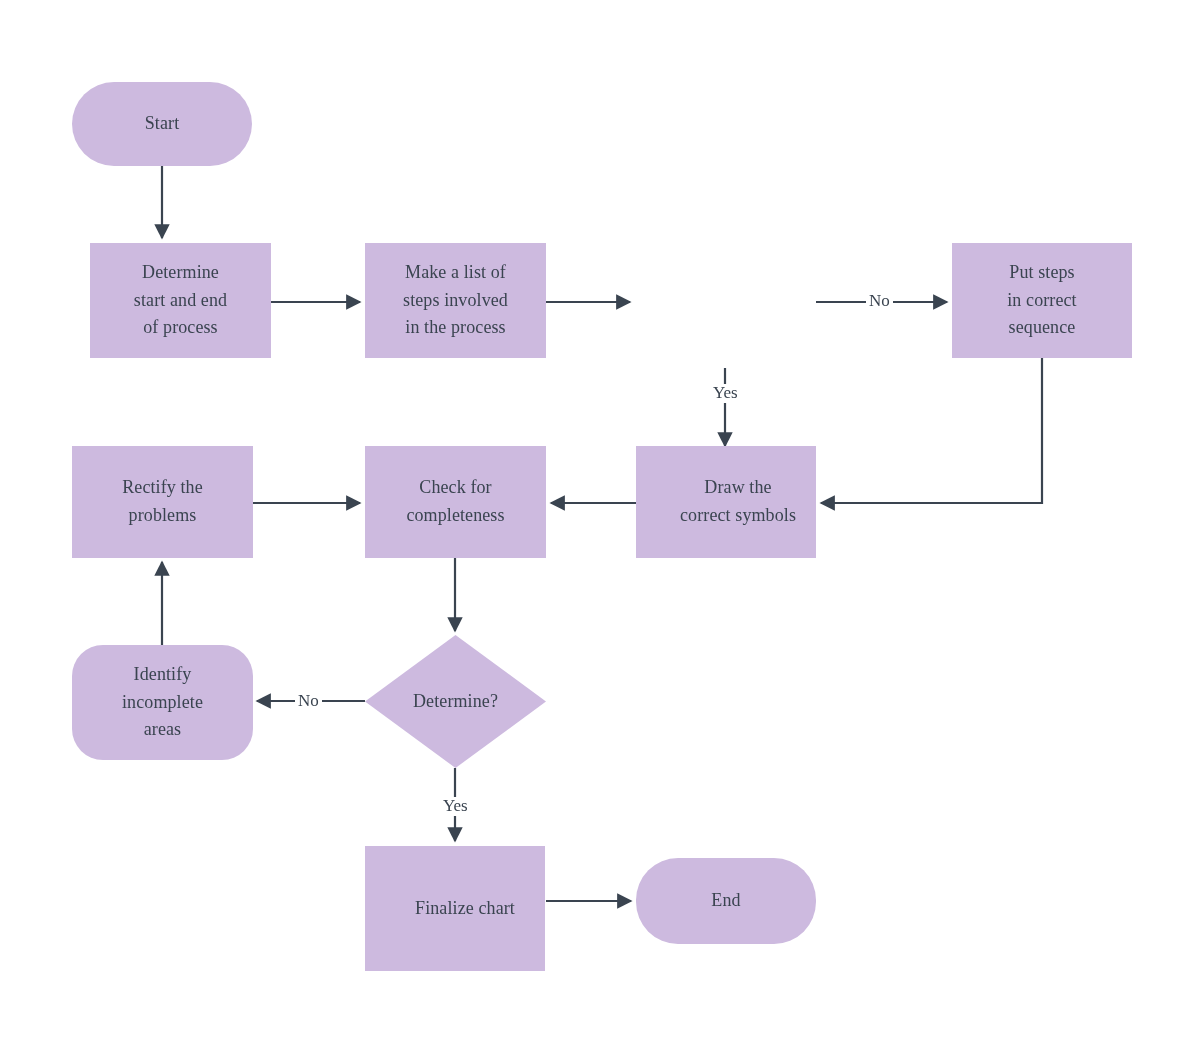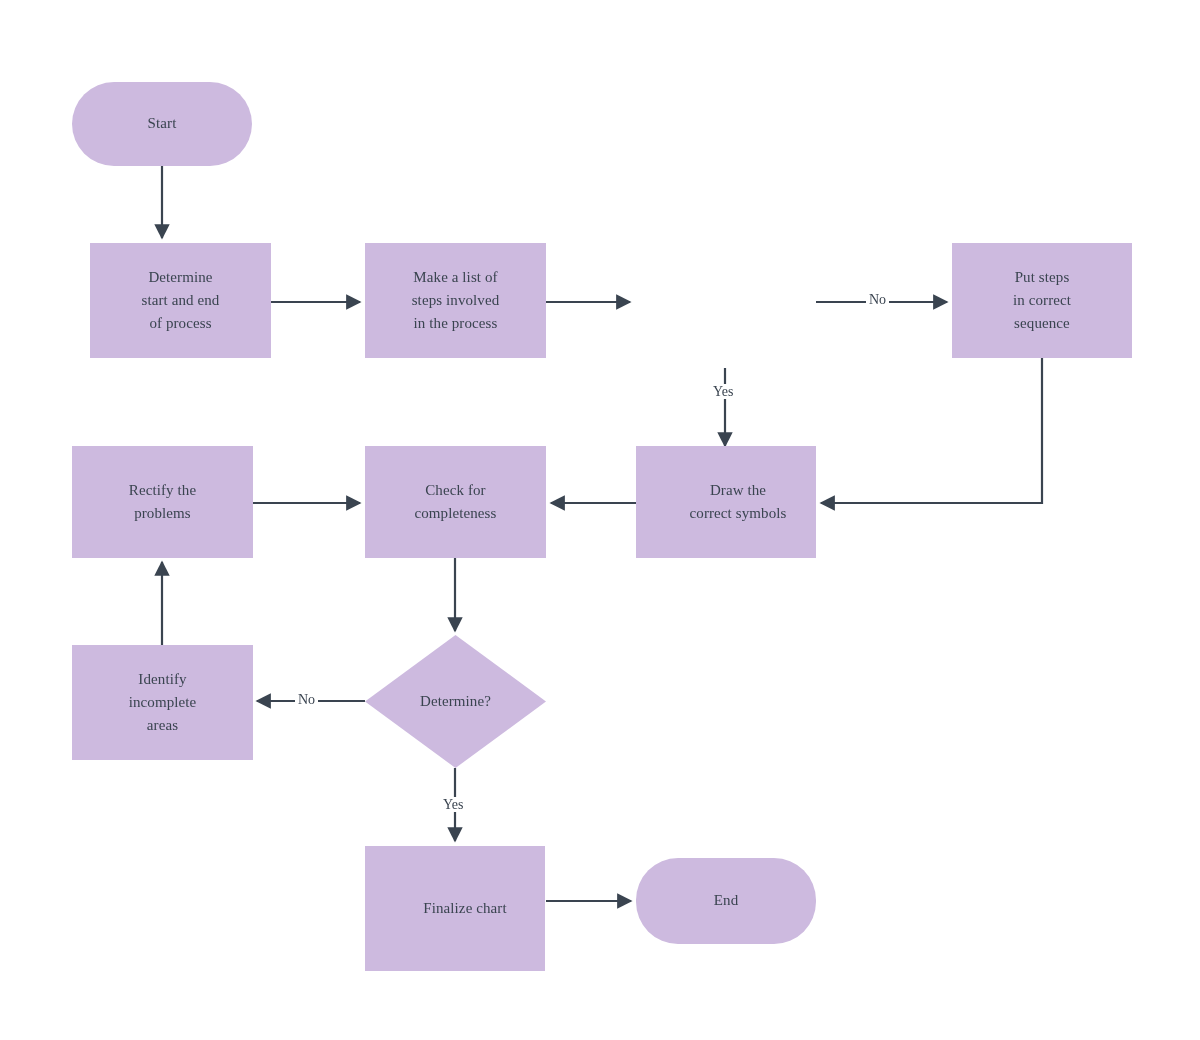--- a/index.html
+++ b/index.html
@@ -28,21 +28,21 @@
     pointer-events: none;
   }
   .node {
     position: absolute;
     box-sizing: border-box;
     display: flex;
     align-items: center;
     justify-content: center;
     text-align: center;
     color: #3a4450;
-    font-size: 15px;
+    font-size: 18px;
     line-height: 1.55;
     letter-spacing: 0.1px;
   }
   .node.process {
     background: #cdbadf;
   }
   .node.terminator {
     background: #cdbadf;
     border-radius: 42px;
   }
@@ -59,21 +59,21 @@
     clip-path: polygon(50% 0%, 100% 50%, 50% 100%, 0% 50%);
   }
   .node .label {
     position: relative;
     z-index: 2;
     white-space: pre-line;
   }
   .edge-label {
     position: absolute;
     color: #3a4450;
-    font-size: 14px;
+    font-size: 17px;
     background: #ffffff;
     padding: 0 3px;
     line-height: 1.1;
     white-space: nowrap;
   }
 </style>
 </head>
 <body>
 
 <div id="canvas">
@@ -145,21 +145,21 @@
   <div class="node process" style="left:365px; top:446px; width:181px; height:112px;align-items:center;">
     <span class="label">Check for
 completeness</span>
   </div>
 
   <div class="node process" style="left:72px; top:446px; width:181px; height:112px;">
     <span class="label">Rectify the
 problems</span>
   </div>
 
-  <div class="node process" style="left:72px; top:645px; width:181px; height:115px;">
+  <div class="node process" style="left:72px; top:645px; width:181px; height:115px;border-radius:31px;">
     <span class="label">Identify
 incomplete
 areas</span>
   </div>
 
   <div class="node decision-wrap" style="left:365px; top:635px; width:181px; height:133px;">
     <div class="diamond-shape"></div>
     <span class="label">Determine?</span>
   </div>
 

